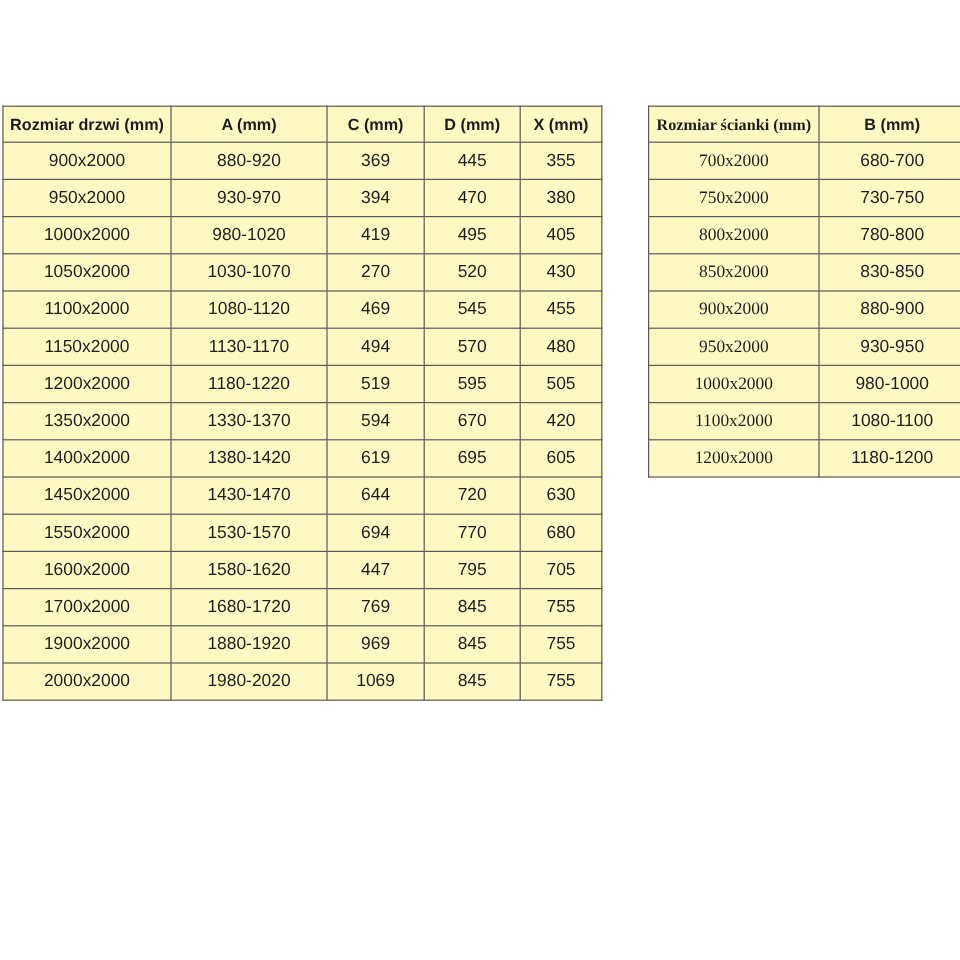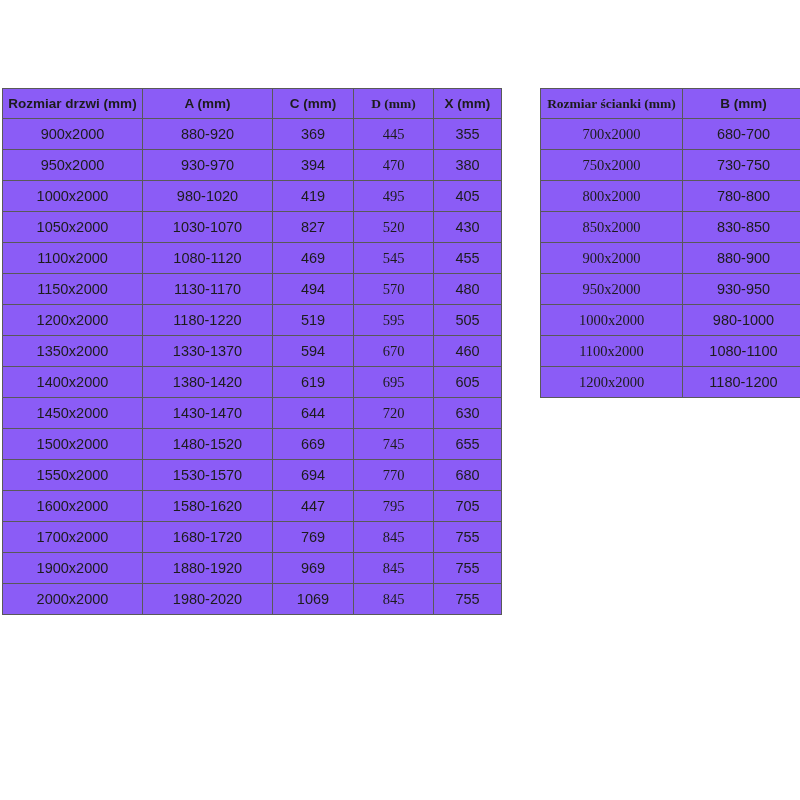--- a/index.html
+++ b/index.html
@@ -11,21 +11,21 @@
     height: 800px;
     background: #ffffff;
     position: relative;
     font-family: "Liberation Sans", sans-serif;
     overflow: hidden;
   }
   table.spec {
     position: absolute;
     border-collapse: collapse;
     table-layout: fixed;
-    background: #8b5cf6;
+    background: #fef9c3;
   }
   table.spec th,
   table.spec td {
     border: 1px solid #595959;
     text-align: center;
     vertical-align: middle;
     color: #1c1c1c;
     white-space: nowrap;
     overflow: hidden;
     padding: 0 2px;
@@ -41,21 +41,21 @@
     height: 30px;
   }
   #doors-table {
     left: 2px;
     top: 88px;
     width: 476px;
   }
   #doors-table th:nth-child(1), #doors-table td:nth-child(1) { width: 135px; }
   #doors-table th:nth-child(2), #doors-table td:nth-child(2) { width: 125px; }
   #doors-table th:nth-child(3), #doors-table td:nth-child(3) { width: 76px; }
-  #doors-table th:nth-child(4), #doors-table td:nth-child(4) { width: 75px; font-family: Liberation Serif, serif; }
+  #doors-table th:nth-child(4), #doors-table td:nth-child(4) { width: 75px; }
   #doors-table th:nth-child(5), #doors-table td:nth-child(5) { width: 63px; }
   #walls-table {
     left: 540px;
     top: 88px;
     width: 256px;
   }
   #walls-table th:nth-child(1), #walls-table td:nth-child(1) { width: 137px; font-family: Liberation Serif, serif; }
   #walls-table th:nth-child(2), #walls-table td:nth-child(2) { width: 117px; }
 </style>
 </head>
@@ -89,21 +89,21 @@
       <tr>
         <td>1000x2000</td>
         <td>980-1020</td>
         <td>419</td>
         <td>495</td>
         <td>405</td>
       </tr>
       <tr>
         <td>1050x2000</td>
         <td>1030-1070</td>
-        <td>827</td>
+        <td>270</td>
         <td>520</td>
         <td>430</td>
       </tr>
       <tr>
         <td>1100x2000</td>
         <td>1080-1120</td>
         <td>469</td>
         <td>545</td>
         <td>455</td>
       </tr>
@@ -119,44 +119,37 @@
         <td>1180-1220</td>
         <td>519</td>
         <td>595</td>
         <td>505</td>
       </tr>
       <tr>
         <td>1350x2000</td>
         <td>1330-1370</td>
         <td>594</td>
         <td>670</td>
-        <td>460</td>
+        <td>420</td>
       </tr>
       <tr>
         <td>1400x2000</td>
         <td>1380-1420</td>
         <td>619</td>
         <td>695</td>
         <td>605</td>
       </tr>
       <tr>
         <td>1450x2000</td>
         <td>1430-1470</td>
         <td>644</td>
         <td>720</td>
         <td>630</td>
       </tr>
       <tr>
-        <td>1500x2000</td>
-        <td>1480-1520</td>
-        <td>669</td>
-        <td>745</td>
-        <td>655</td>
-      </tr>
-      <tr>
         <td>1550x2000</td>
         <td>1530-1570</td>
         <td>694</td>
         <td>770</td>
         <td>680</td>
       </tr>
       <tr>
         <td>1600x2000</td>
         <td>1580-1620</td>
         <td>447</td>

